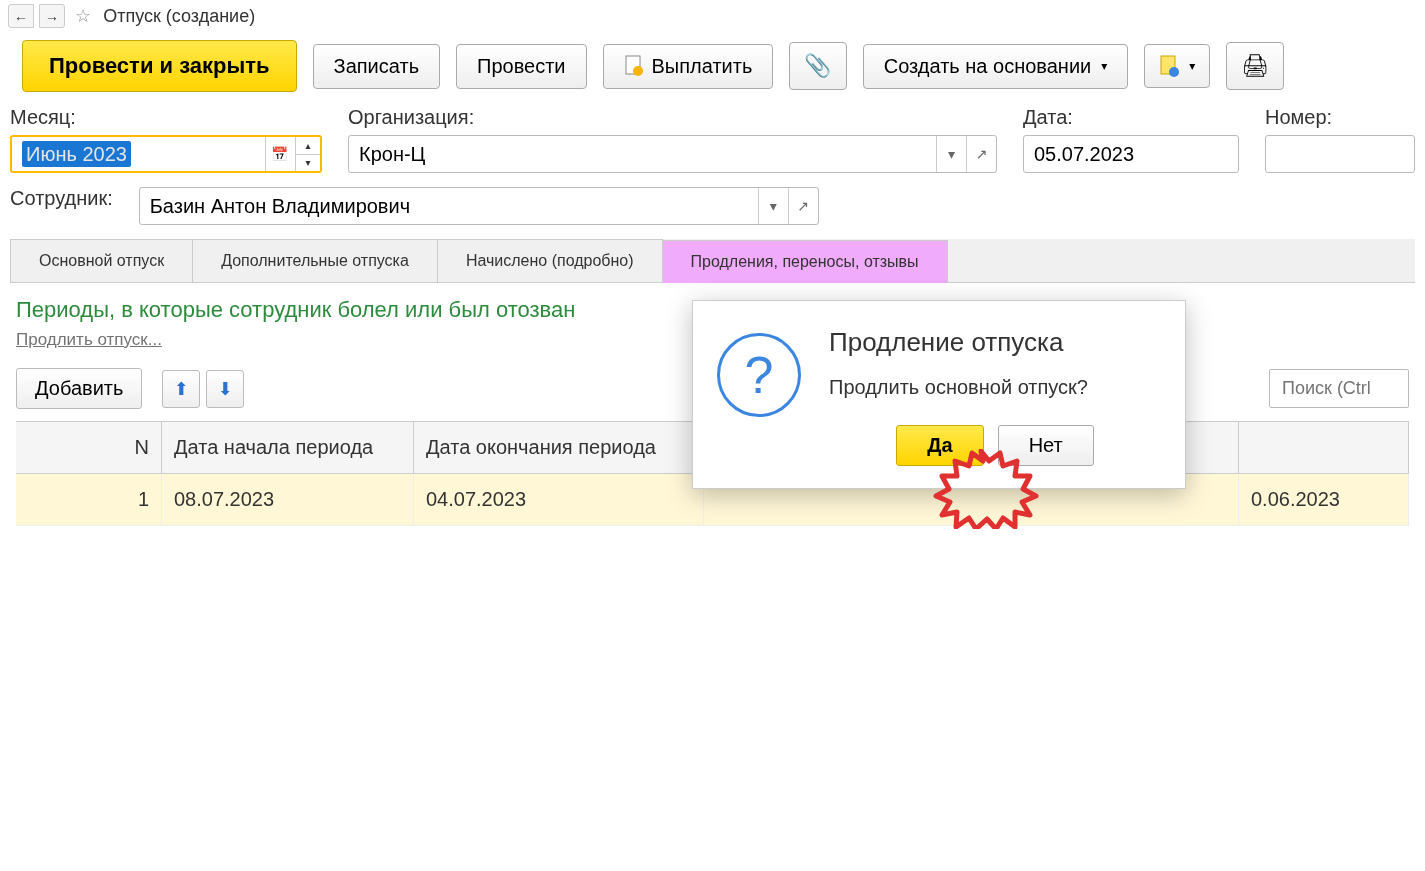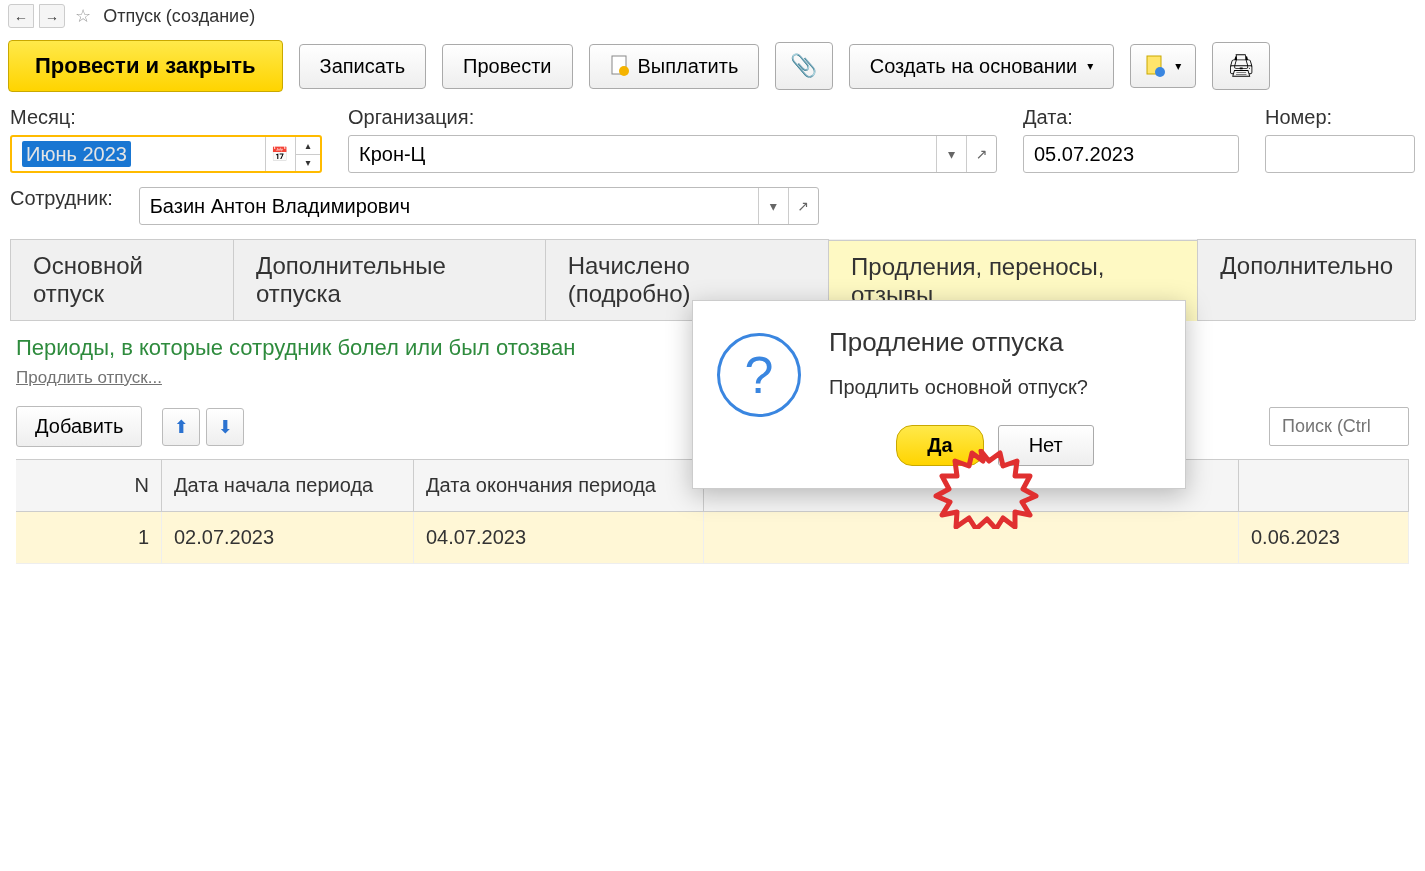--- a/index.html
+++ b/index.html
@@ -5,43 +5,43 @@
 * { box-sizing: border-box; margin: 0; padding: 0; }
 body { font-family: Arial, sans-serif; font-size: 18px; color: #333; background: #fff; overflow: hidden; }
 
 .titlebar { display: flex; align-items: center; padding: 4px 8px; gap: 6px; }
 .nav-btn { width: 26px; height: 24px; border: 1px solid #ccc; background: #f5f5f5; display: flex; align-items: center; justify-content: center; font-size: 14px; cursor: pointer; }
 .nav-btn:first-child { border-radius: 3px 0 0 3px; }
 .nav-btn:nth-child(2) { border-radius: 0 3px 3px 0; margin-left: -1px; }
 .star-icon { color: #999; font-size: 18px; margin-left: 4px; }
 .title-text { margin-left: 6px; font-size: 18px; }
 
-.toolbar { display: flex; align-items: center; gap: 16px; padding: 8px 8px; flex-wrap: nowrap; }
+.toolbar { display: flex; align-items: center; gap: 16px; padding: 8px 22px; flex-wrap: nowrap; }
 .btn { border: 1px solid #aaa; border-radius: 4px; padding: 10px 20px; background: linear-gradient(#fff,#eee); font-size: 20px; cursor: pointer; white-space: nowrap; display: flex; align-items: center; gap: 8px; }
 .btn-primary { background: linear-gradient(#ffe94a,#ffd400); border-color: #c9a800; font-weight: bold; font-size: 22px; padding: 12px 26px; }
 .btn-icon-only { padding: 10px 14px; }
 .dropdown-arrow { font-size: 12px; margin-left: 2px; }
 
 .form-row { display: flex; align-items: flex-end; gap: 26px; padding: 6px 10px; }
 .field { display: flex; flex-direction: column; gap: 6px; }
 .field-label { font-size: 20px; }
 .input-wrap { display: flex; border: 1px solid #bbb; border-radius: 3px; align-items: stretch; height: 38px; background: #fff; }
 .input-wrap.highlight { border: 2px solid #ffbb00; }
 .input-text { border: none; padding: 6px 10px; font-size: 20px; flex: 1; outline: none; background: transparent; }
 .month-sel { background: #1976d2; color: #e5e5e5; padding: 2px 4px; border-radius: 2px; }
 .input-addon { border-left: 1px solid #ccc; width: 30px; display: flex; align-items: center; justify-content: center; cursor: pointer; color: #666; font-size: 14px; }
 .spinner { display: flex; flex-direction: column; border-left: 1px solid #ccc; }
 .spinner div { flex: 1; width: 24px; display: flex; align-items: center; justify-content: center; font-size: 10px; cursor: pointer; }
 .spinner div:first-child { border-bottom: 1px solid #ccc; }
 
 .form-row2 { display: flex; align-items: flex-start; gap: 26px; padding: 8px 10px 14px; }
 
 .tabs { display: flex; border-bottom: 1px solid #ccc; margin: 0 10px; background: #f0f0f0; }
-.tab { padding: 12px 22px; border: 1px solid #ccc; border-bottom: none; background: #f0f0f0; font-size: 24px; cursor: pointer; margin-right: -1px; }
-.tab.active { background: #fef9c3; position: relative; top: 1px; }
+.tab { padding: 12px 28px; border: 1px solid #ccc; border-bottom: none; background: #f0f0f0; font-size: 16px; cursor: pointer; margin-right: -1px; }
+.tab.active { background: #f0abfc; position: relative; top: 1px; }
 
 .tab-content { padding: 14px 16px; }
 .periods-title { color: #2e8b3d; font-size: 22px; margin-bottom: 6px; }
 .extend-link { color: #737373; text-decoration: underline; font-size: 17px; cursor: pointer; }
 
 .table-toolbar { display: flex; align-items: center; gap: 20px; margin: 18px 0 0; }
 .tbl-btn { border: 1px solid #bbb; border-radius: 3px; padding: 8px 18px; background: linear-gradient(#fff,#eee); font-size: 20px; cursor: pointer; }
 .arrow-btns { display: flex; gap: 6px; }
 .arrow-btn { border: 1px solid #bbb; border-radius: 3px; width: 38px; height: 38px; background: linear-gradient(#fff,#eee); cursor: pointer; display: flex; align-items: center; justify-content: center; font-size: 18px; }
 .search-input { margin-left: auto; border: 1px solid #bbb; border-radius: 2px; padding: 8px 12px; font-size: 18px; color: #999; width: 140px; }
@@ -57,21 +57,21 @@
 .col-type { flex: 1; min-width: 300px; }
 .col-date { width: 170px; }
 
 .dialog { position: absolute; top: 300px; left: 692px; width: 494px; background: #fff; box-shadow: 0 6px 24px rgba(0,0,0,.25); border: 1px solid #ccc; padding: 26px 24px 22px; }
 .dialog-body { display: flex; gap: 28px; align-items: flex-start; }
 .q-icon { width: 84px; height: 84px; border: 3px solid #3a86e0; border-radius: 50%; display: flex; align-items: center; justify-content: center; color: #3a86e0; font-size: 52px; flex-shrink: 0; margin-top: 6px; }
 .dialog-title { font-size: 26px; margin-bottom: 18px; }
 .dialog-msg { font-size: 20px; margin-bottom: 26px; }
 .dialog-buttons { display: flex; gap: 14px; justify-content: center; }
 .dlg-btn { border: 1px solid #aaa; border-radius: 3px; padding: 8px 30px; font-size: 20px; background: linear-gradient(#fff,#eee); cursor: pointer; }
-.dlg-btn.yes { background: linear-gradient(#ffe94a,#ffd400); border-color: #c9a800; font-weight: bold; border-radius: 16px; }
+.dlg-btn.yes { background: linear-gradient(#ffe94a,#ffd400); border-color: #c9a800; font-weight: bold; }
 
 .starburst { position: absolute; top: 449px; left: 916px; width: 130px; height: 80px; pointer-events: none; }
 .starburst svg { width: 100%; height: 100%; }
 
 .doc-icon { width: 20px; height: 22px; display: inline-block; }
 .clip-icon { font-size: 22px; }
 .print-icon { font-size: 22px; }
 </style>
 </head>
 <body>
@@ -155,21 +155,20 @@
     <div class="input-addon">▾</div>
     <div class="input-addon">↗</div>
   </div>
 </div>
 
 <div class="tabs">
   <div class="tab">Основной отпуск</div>
   <div class="tab">Дополнительные отпуска</div>
   <div class="tab">Начислено (подробно)</div>
   <div class="tab active">Продления, переносы, отзывы</div>
-  <div class="tab">Дополнительно</div>
 </div>
 
 <div class="tab-content">
   <div class="periods-title">Периоды, в которые сотрудник болел или был отозван</div>
   <a class="extend-link">Продлить отпуск...</a>
 
   <div class="table-toolbar">
     <button class="tbl-btn">Добавить</button>
     <div class="arrow-btns">
       <button class="arrow-btn" style="color:#2b72d0">⬆</button>
@@ -181,21 +180,21 @@
   <div class="grid">
     <div class="grid-header">
       <div class="col-n">N</div>
       <div class="col-start">Дата начала периода</div>
       <div class="col-end">Дата окончания периода</div>
       <div class="col-type"></div>
       <div class="col-date"></div>
     </div>
     <div class="grid-row">
       <div class="col-n">1</div>
-      <div class="col-start">02.07.2023</div>
+      <div class="col-start">08.07.2023</div>
       <div class="col-end">04.07.2023</div>
       <div class="col-type"></div>
       <div class="col-date">0.06.2023</div>
     </div>
   </div>
 </div>
 
 <div class="dialog">
   <div class="dialog-body">
     <div class="q-icon">?</div>

